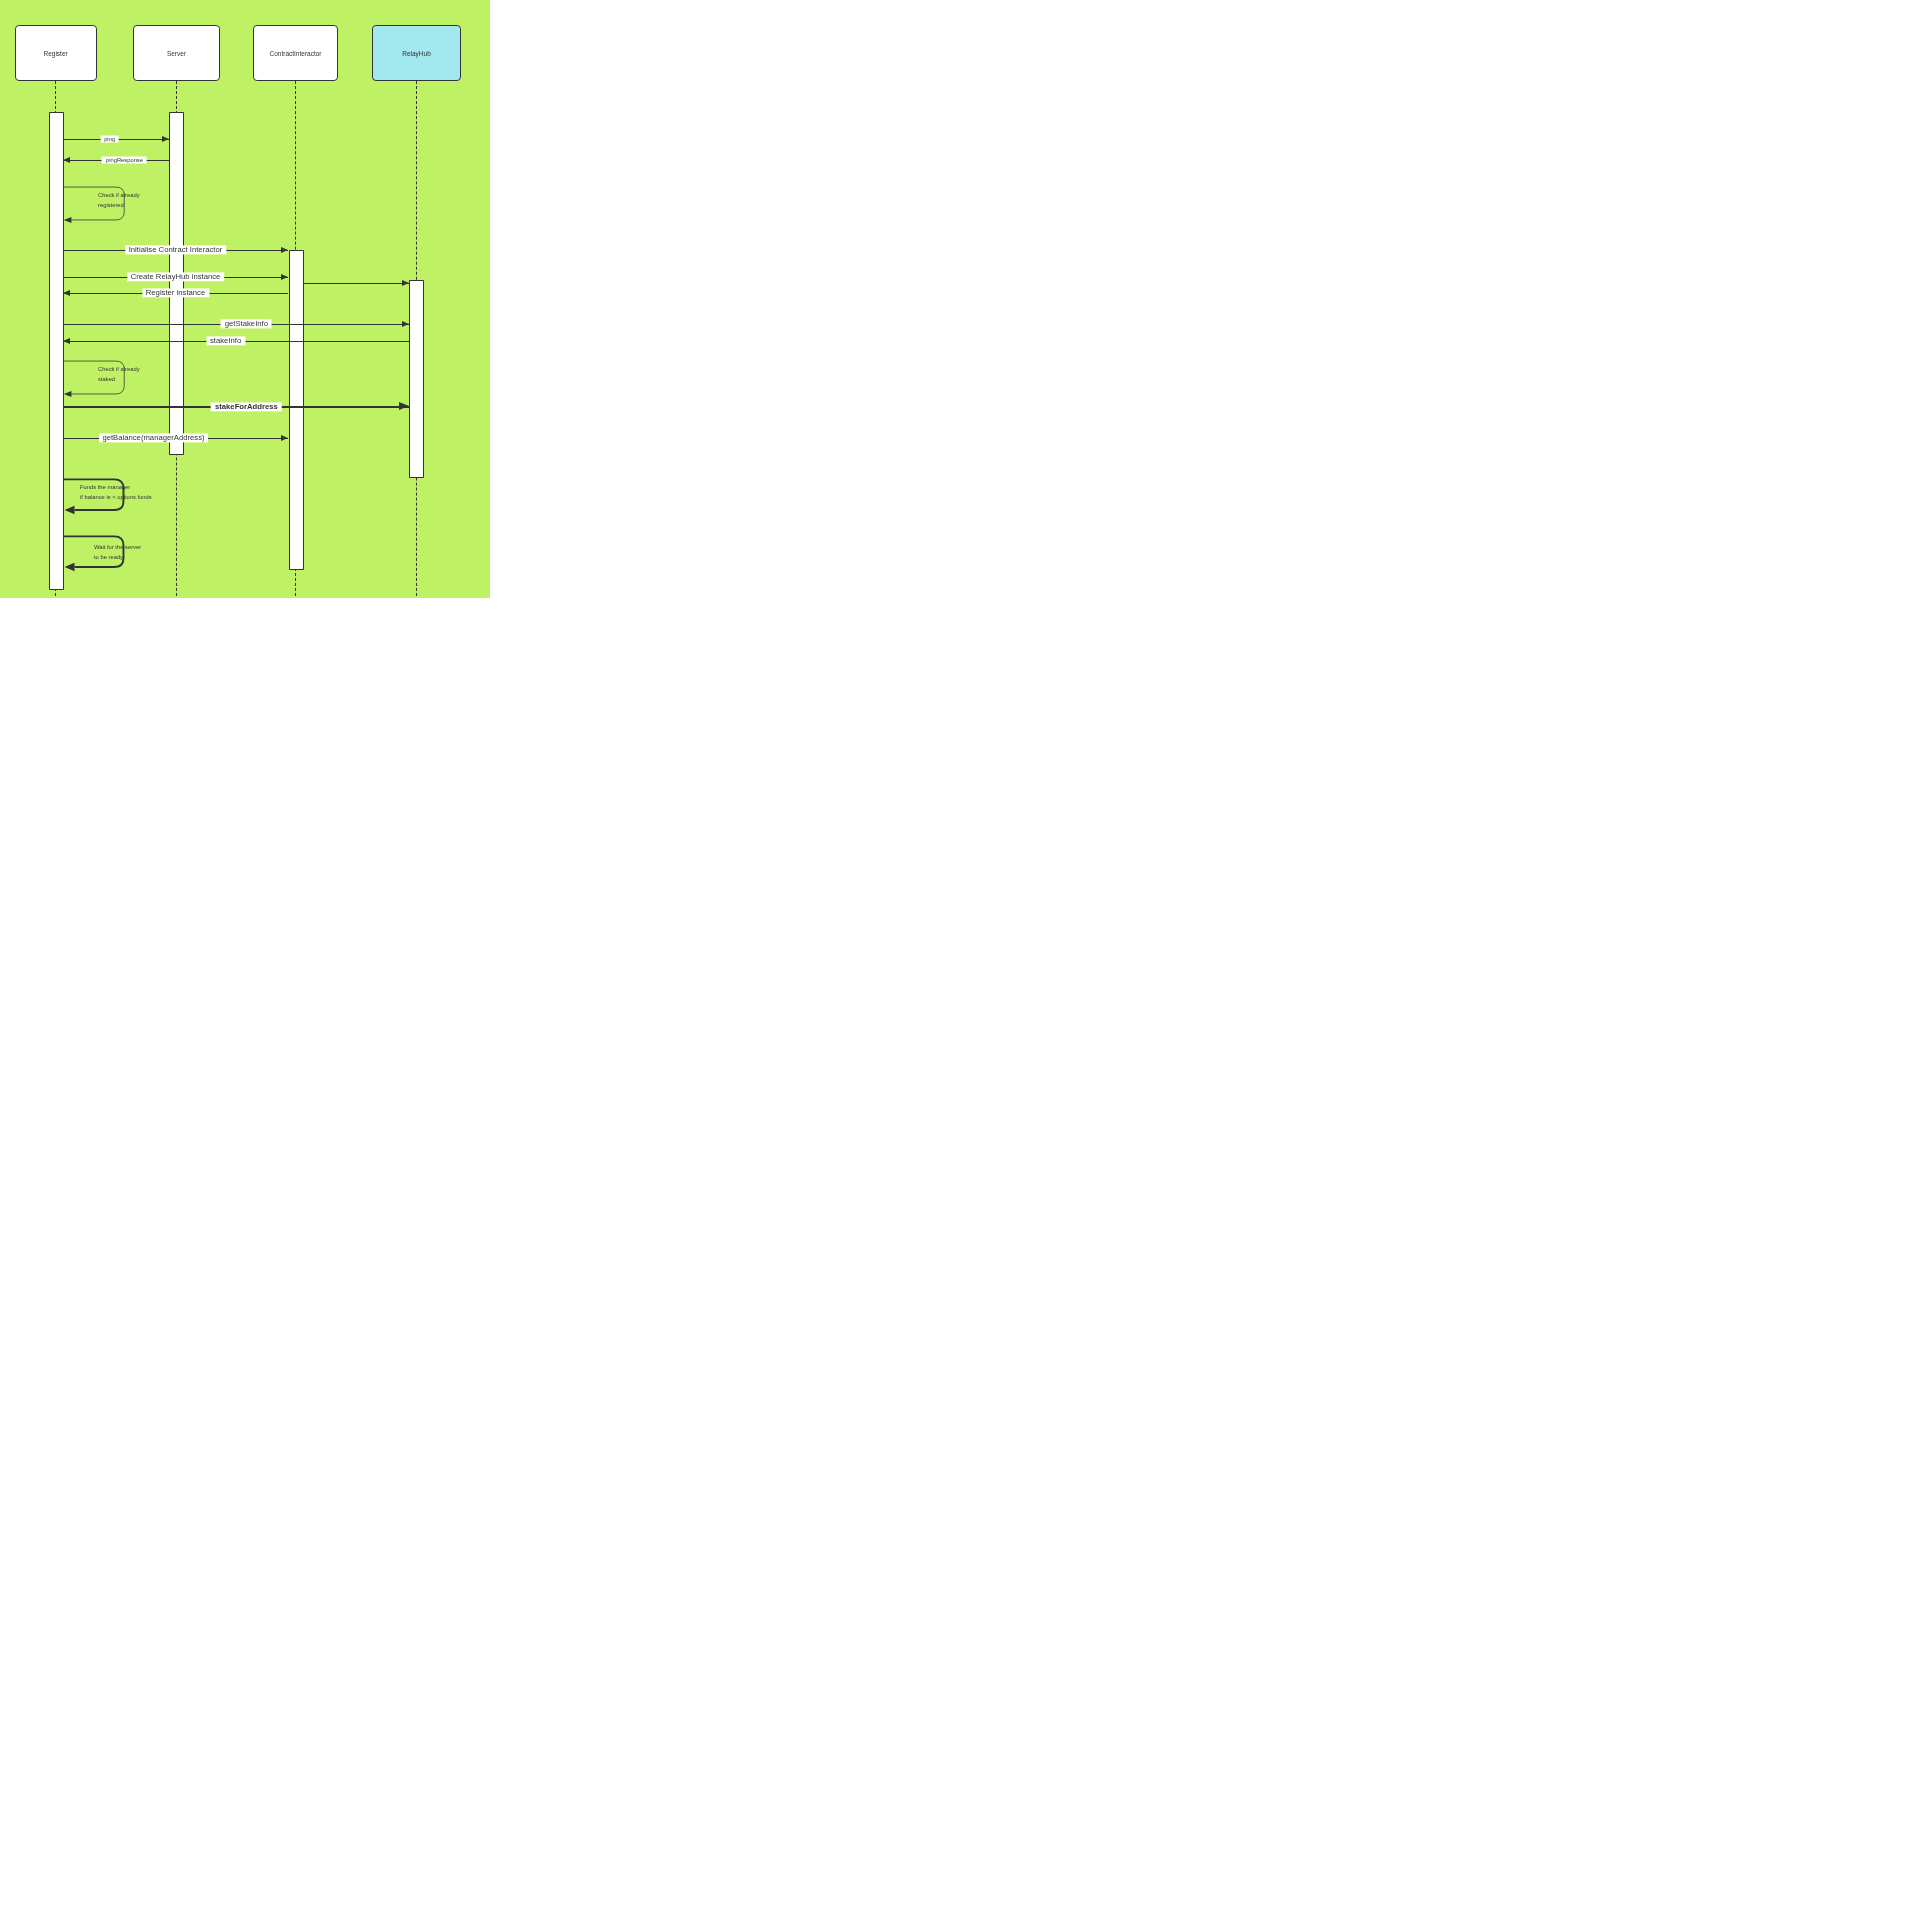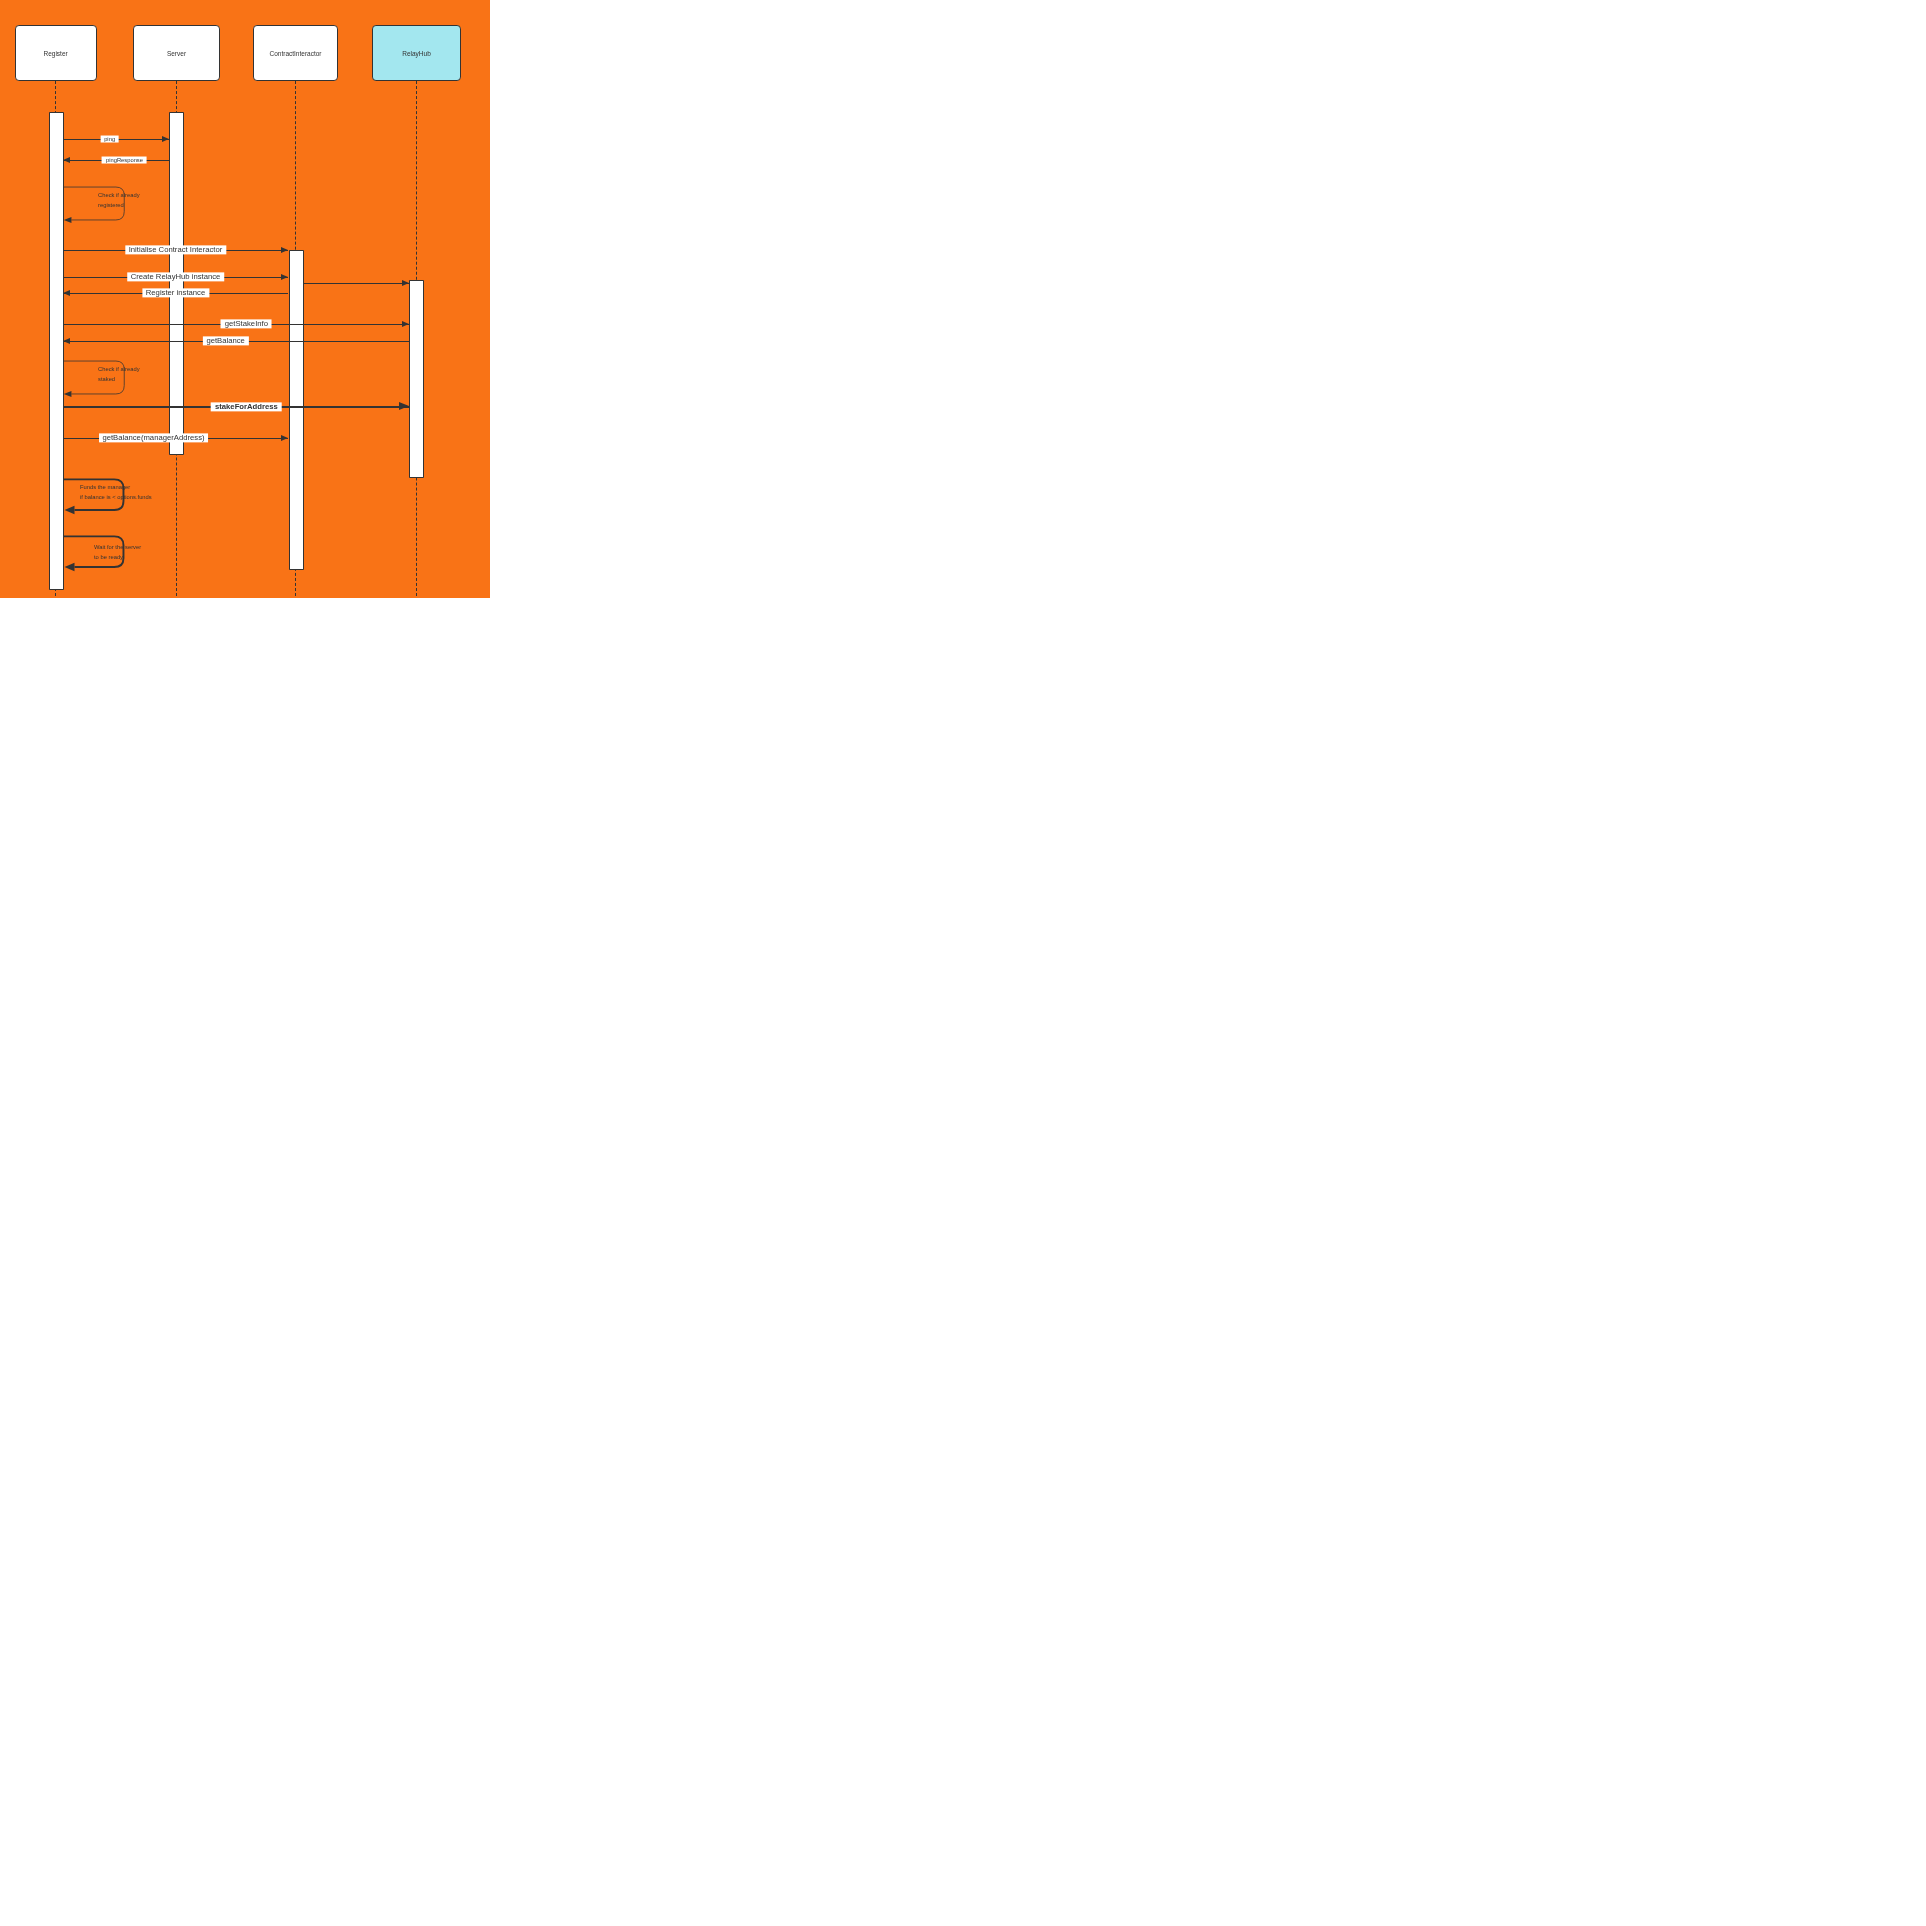--- a/index.html
+++ b/index.html
@@ -1,17 +1,17 @@
 <!DOCTYPE html>
 <html style="font-size:6.2px"><head>
 <meta charset="utf-8">
 <style>
   html,body{margin:0;padding:0;background:#ffffff;}
   body{font-family:"Liberation Sans","DejaVu Sans",sans-serif;color:#333;}
-  #stage{position:relative;width:490px;height:598px;background:#f97316;overflow:hidden;}
+  #stage{position:relative;width:490px;height:598px;background:#bef264;overflow:hidden;}
 
   
   .participant{
     position:absolute;top:25px;height:56px;
     border:0.6px solid #333;border-radius:3.9px;background:#fff;
     display:flex;align-items:center;justify-content:center;
     font-size:6.5px;color:#333;box-sizing:border-box;
   }
   .participant.highlight{background:#a3e7ef;}
 
@@ -116,21 +116,21 @@
 
   <div class="msg" style="left:63px;top:324px;width:346px;">
     <div class="mline"></div>
     <div class="ah r"></div>
     <span class="mlabel" style="left:53%;">getStakeInfo</span>
   </div>
 
   <div class="msg" style="left:63px;top:341px;width:346px;">
     <div class="mline"></div>
     <div class="ah l"></div>
-    <span class="mlabel" style="left:47%;">getBalance</span>
+    <span class="mlabel" style="left:47%;">stakeInfo</span>
   </div>
 
   <div class="loop" style="left:63px;top:360px;">
     <svg width="62" height="35" viewBox="0 0 162 90">
       <path d="M 0 2 H 138 Q 160 2 160 24 V 66 Q 160 88 138 88 H 22" fill="none" stroke="#333" stroke-width="2"></path>
       <polygon points="22,80 22,96 2,88" fill="#333"></polygon>
     </svg>
     <div class="loop-label" style="left:35px;top:3.5px;">
       <div>Check if already</div>
       <div>staked</div>

